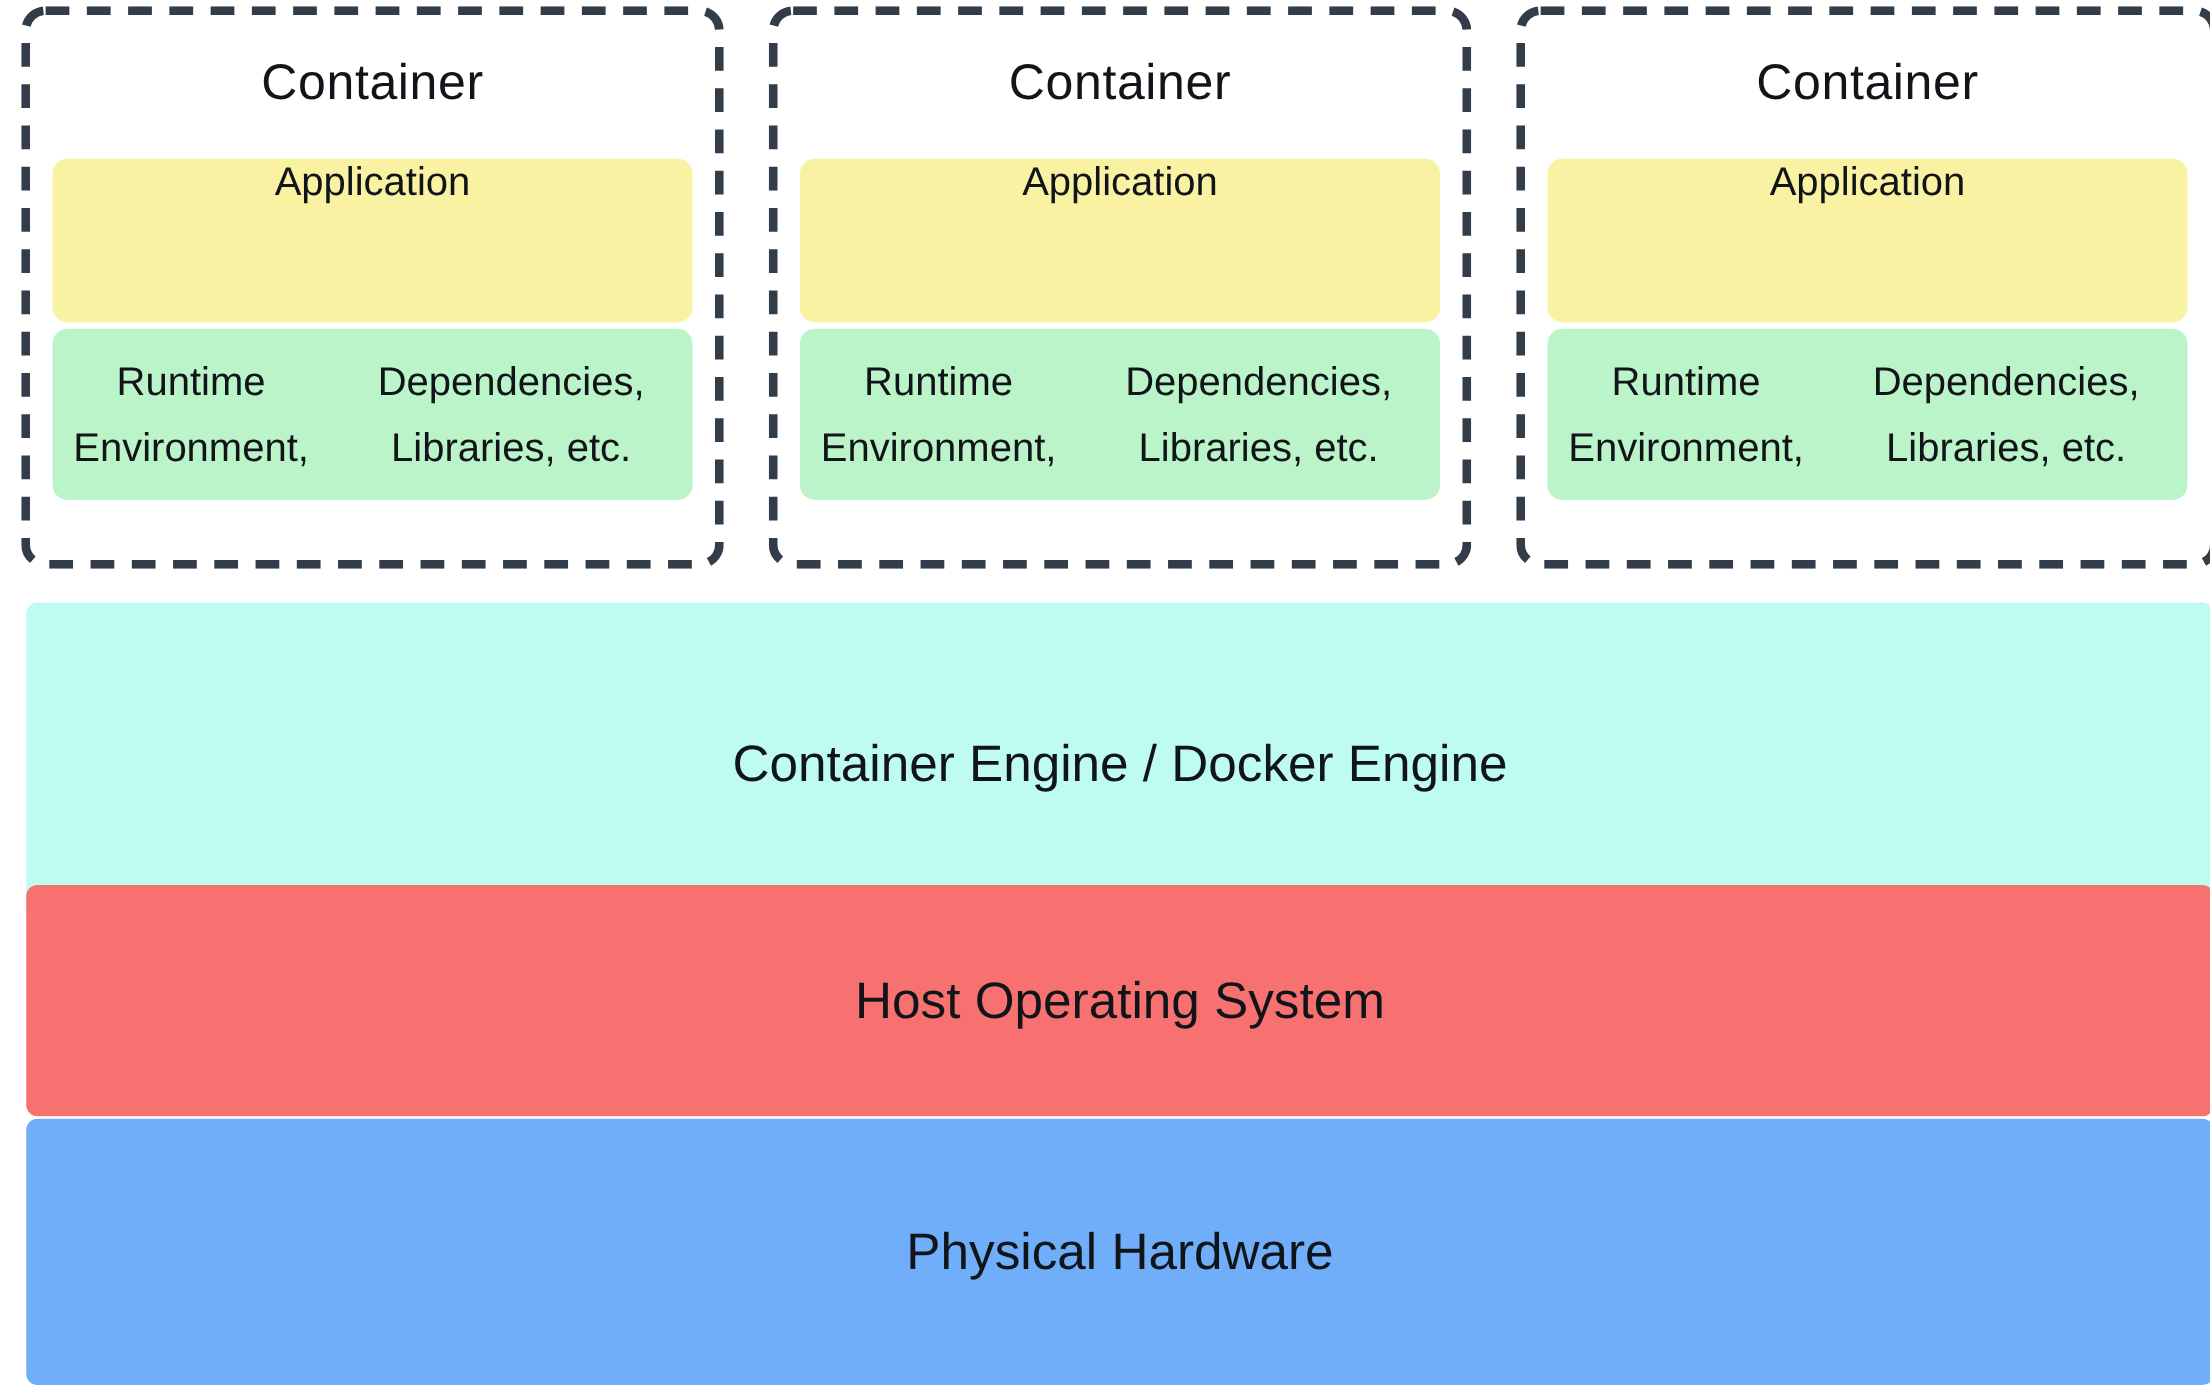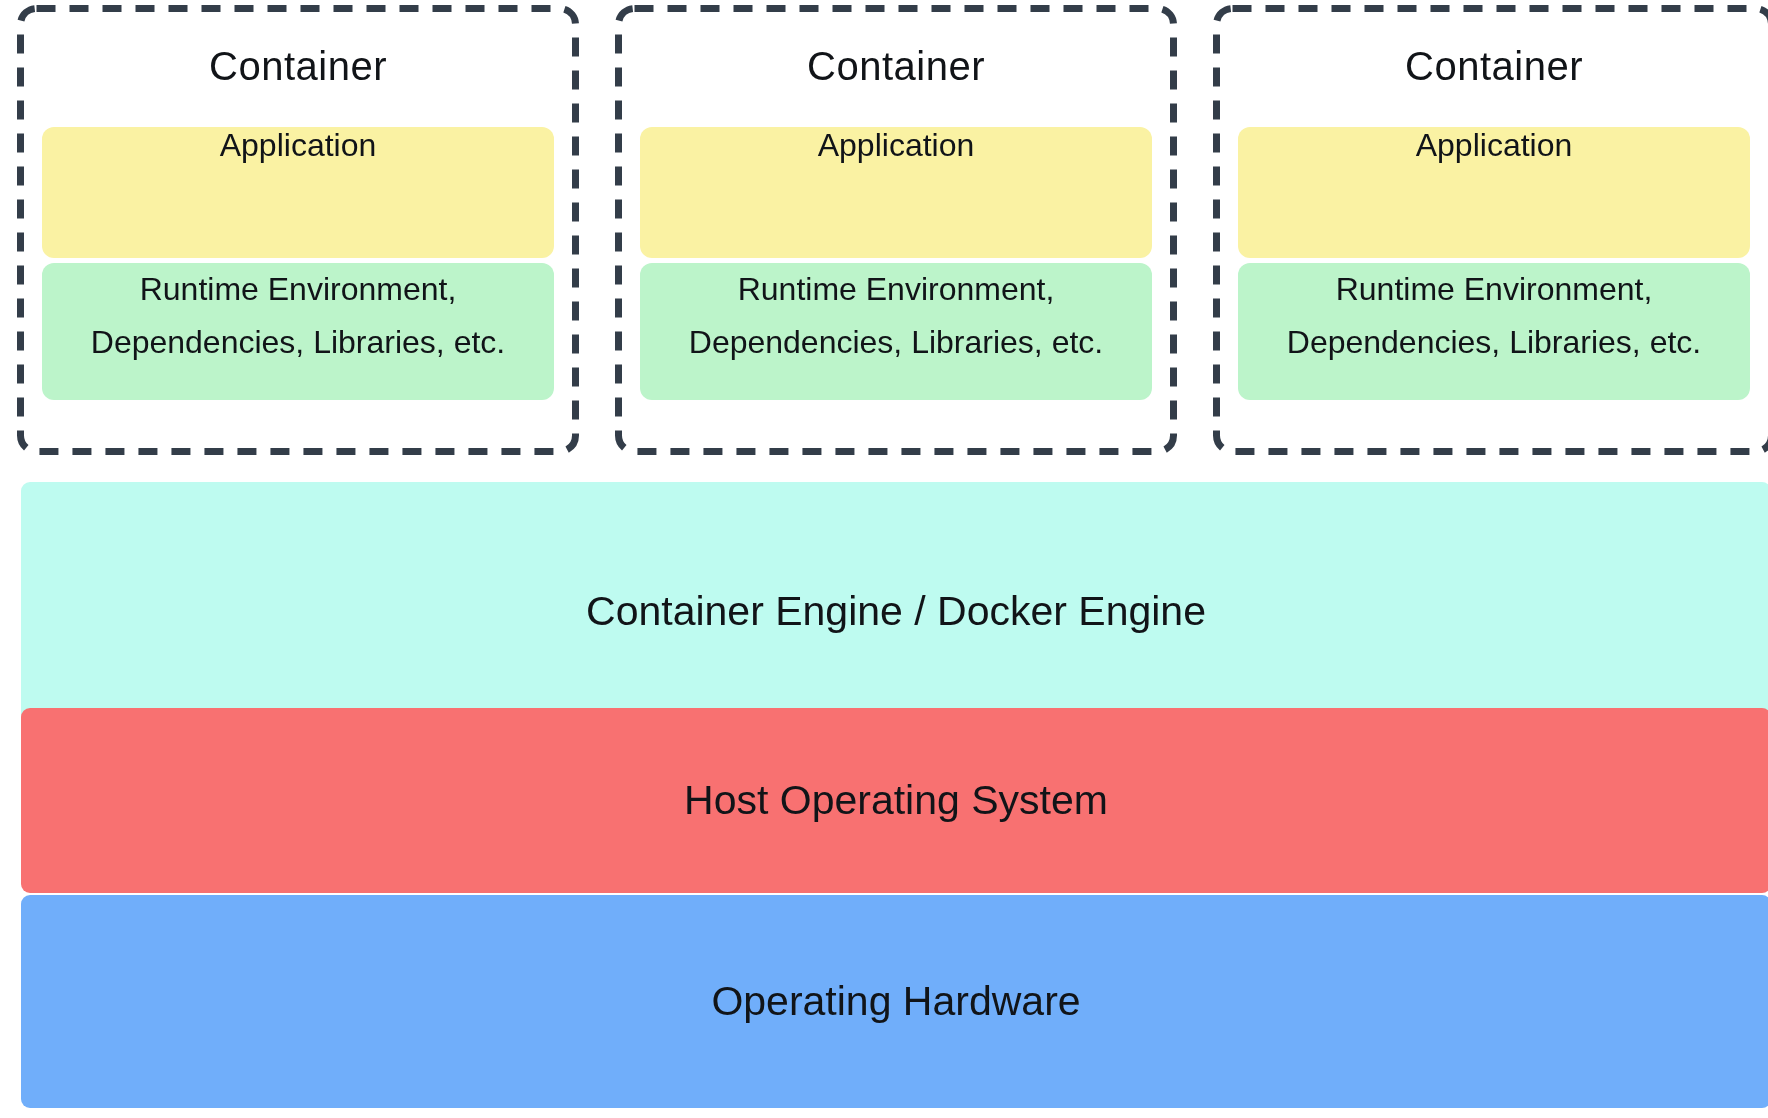--- a/index.html
+++ b/index.html
@@ -58,21 +58,21 @@
     align-items:flex-start;
     justify-content:center;
     font-size:32px;
   }
   .runtime-box{
     margin:5px 25px 0;
     height:137px;
     border-radius:12px;
     background:#BCF4CA;
     display:flex;
-    flex-direction:column;
+    flex-direction:row;
     align-items:center;
     font-size:32px;
     line-height:53px;
     text-align:center;
   }
 
   
   .layer{
     position:absolute;
     left:9px;
@@ -146,16 +146,16 @@
 
   <div class="layer layer-engine">
     <span>Container Engine / Docker Engine</span>
   </div>
 
   <div class="layer layer-os">
     <span>Host Operating System</span>
   </div>
 
   <div class="layer layer-hw">
-    <span>Operating Hardware</span>
+    <span>Physical Hardware</span>
   </div>
 
 </div>
 
 </body></html>

